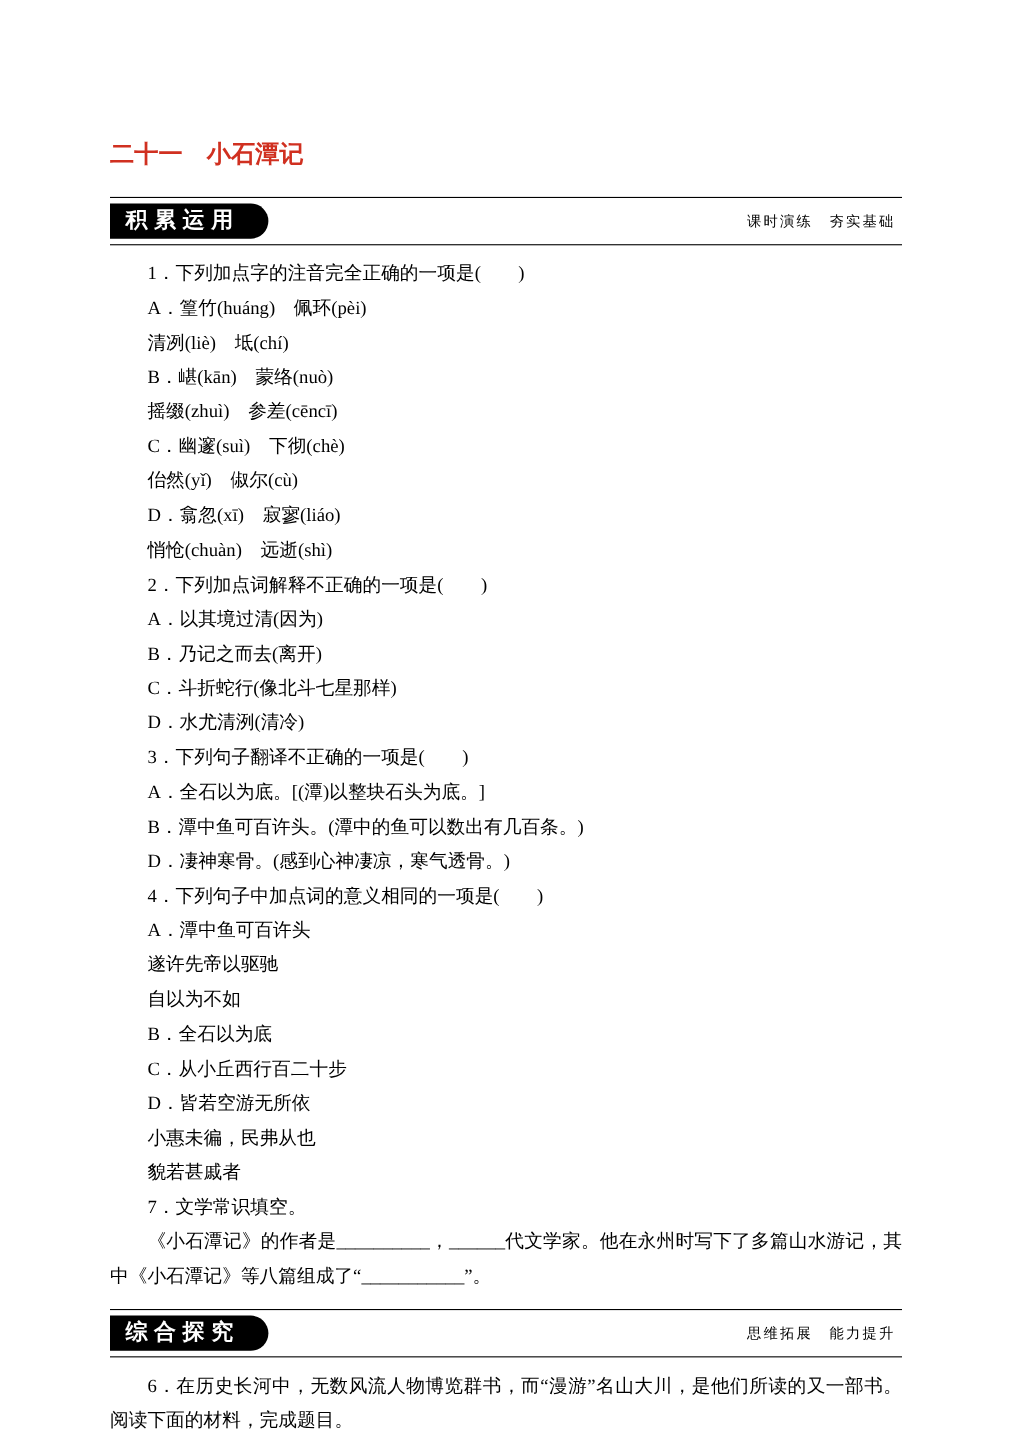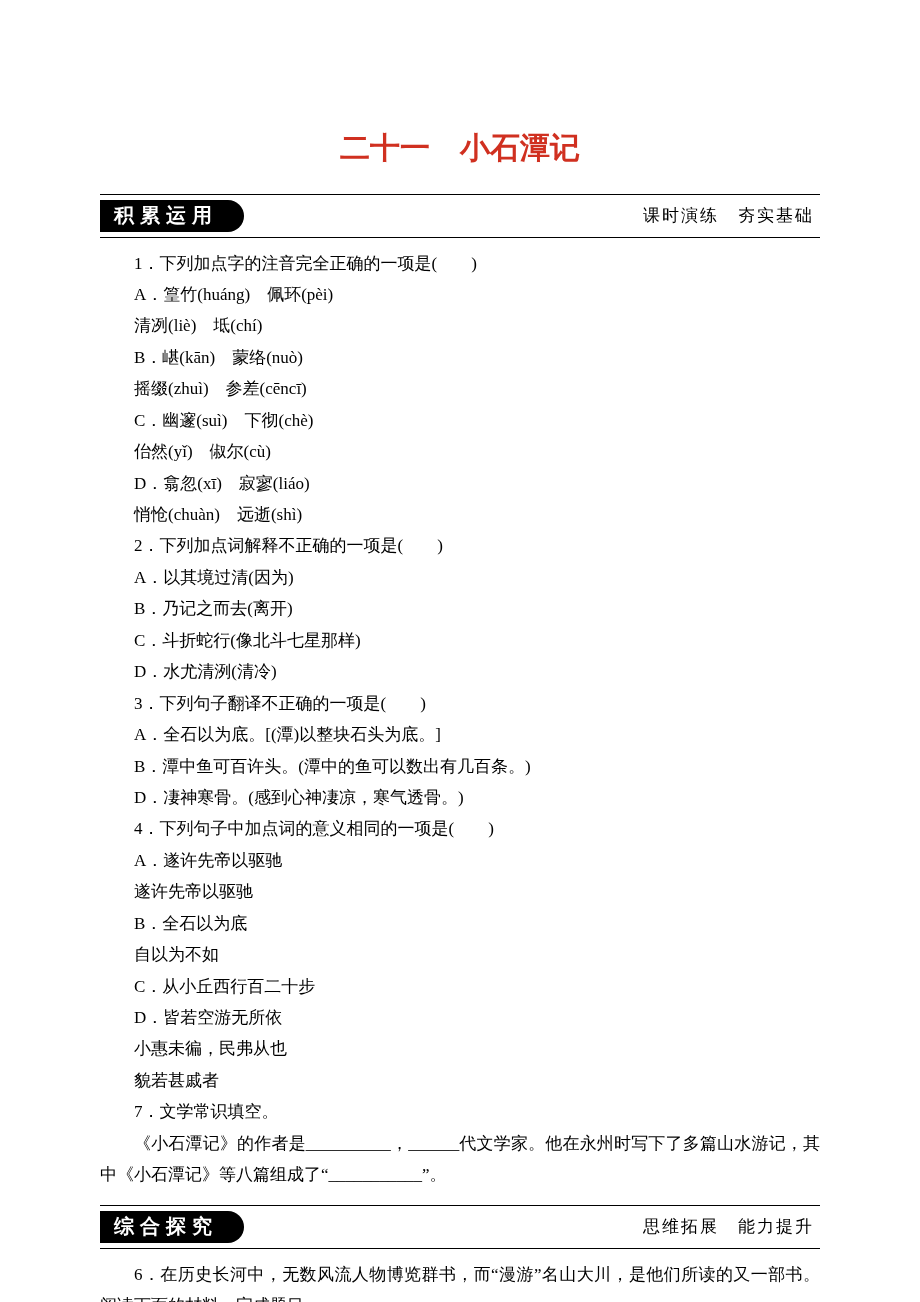--- a/index.html
+++ b/index.html
@@ -10,22 +10,22 @@
     width: 920px;
     box-sizing: border-box;
   }
   .page {
     padding: 120px 100px 60px 100px;
     font-size: 17px;
     line-height: 1.85;
     color: #000;
   }
   .chapter-title {
-    text-align: center;
-    font-size: 30px;
+    text-align: left;
+    font-size: 22px;
     font-weight: bold;
     color: #d03020;
     margin-bottom: 18px;
   }
   .section-banner {
     border-top: 1px solid #000;
     border-bottom: 1px solid #000;
     display: flex;
     justify-content: space-between;
     align-items: center;
@@ -41,21 +41,21 @@
     font-size: 20px;
     letter-spacing: 6px;
     padding: 4px 26px 4px 14px;
     border-top-right-radius: 20px;
     border-bottom-right-radius: 20px;
     height: 32px;
     box-sizing: border-box;
     text-align: center;
   }
   .banner-sub {
-    font-size: 17px;
+    font-size: 13px;
     letter-spacing: 2px;
     padding-right: 6px;
   }
   .body-line {
     text-indent: 2em;
     text-align: justify;
   }
 </style>
 </head>
 <body>
@@ -84,24 +84,24 @@
   <div class="body-line">B．乃记之而去(离开)</div>
   <div class="body-line">C．斗折蛇行(像北斗七星那样)</div>
   <div class="body-line">D．水尤清洌(清冷)</div>
 
   <div class="body-line">3．下列句子翻译不正确的一项是(　　)</div>
   <div class="body-line">A．全石以为底。[(潭)以整块石头为底。]</div>
   <div class="body-line">B．潭中鱼可百许头。(潭中的鱼可以数出有几百条。)</div>
   <div class="body-line">D．凄神寒骨。(感到心神凄凉，寒气透骨。)</div>
 
   <div class="body-line">4．下列句子中加点词的意义相同的一项是(　　)</div>
-  <div class="body-line">A．遂许先帝以驱驰</div>
+  <div class="body-line">A．潭中鱼可百许头</div>
   <div class="body-line">遂许先帝以驱驰</div>
+  <div class="body-line">自以为不如</div>
   <div class="body-line">B．全石以为底</div>
-  <div class="body-line">自以为不如</div>
   <div class="body-line">C．从小丘西行百二十步</div>
   <div class="body-line">D．皆若空游无所依</div>
   <div class="body-line">小惠未徧，民弗从也</div>
   <div class="body-line">貌若甚戚者</div>
 
   <div class="body-line">7．文学常识填空。</div>
   <div class="body-line">《小石潭记》的作者是__________，______代文学家。他在永州时写下了多篇山水游记，其中《小石潭记》等八篇组成了“___________”。</div>
 
   <div class="section-banner">
     <div class="pill">综合探究</div>

